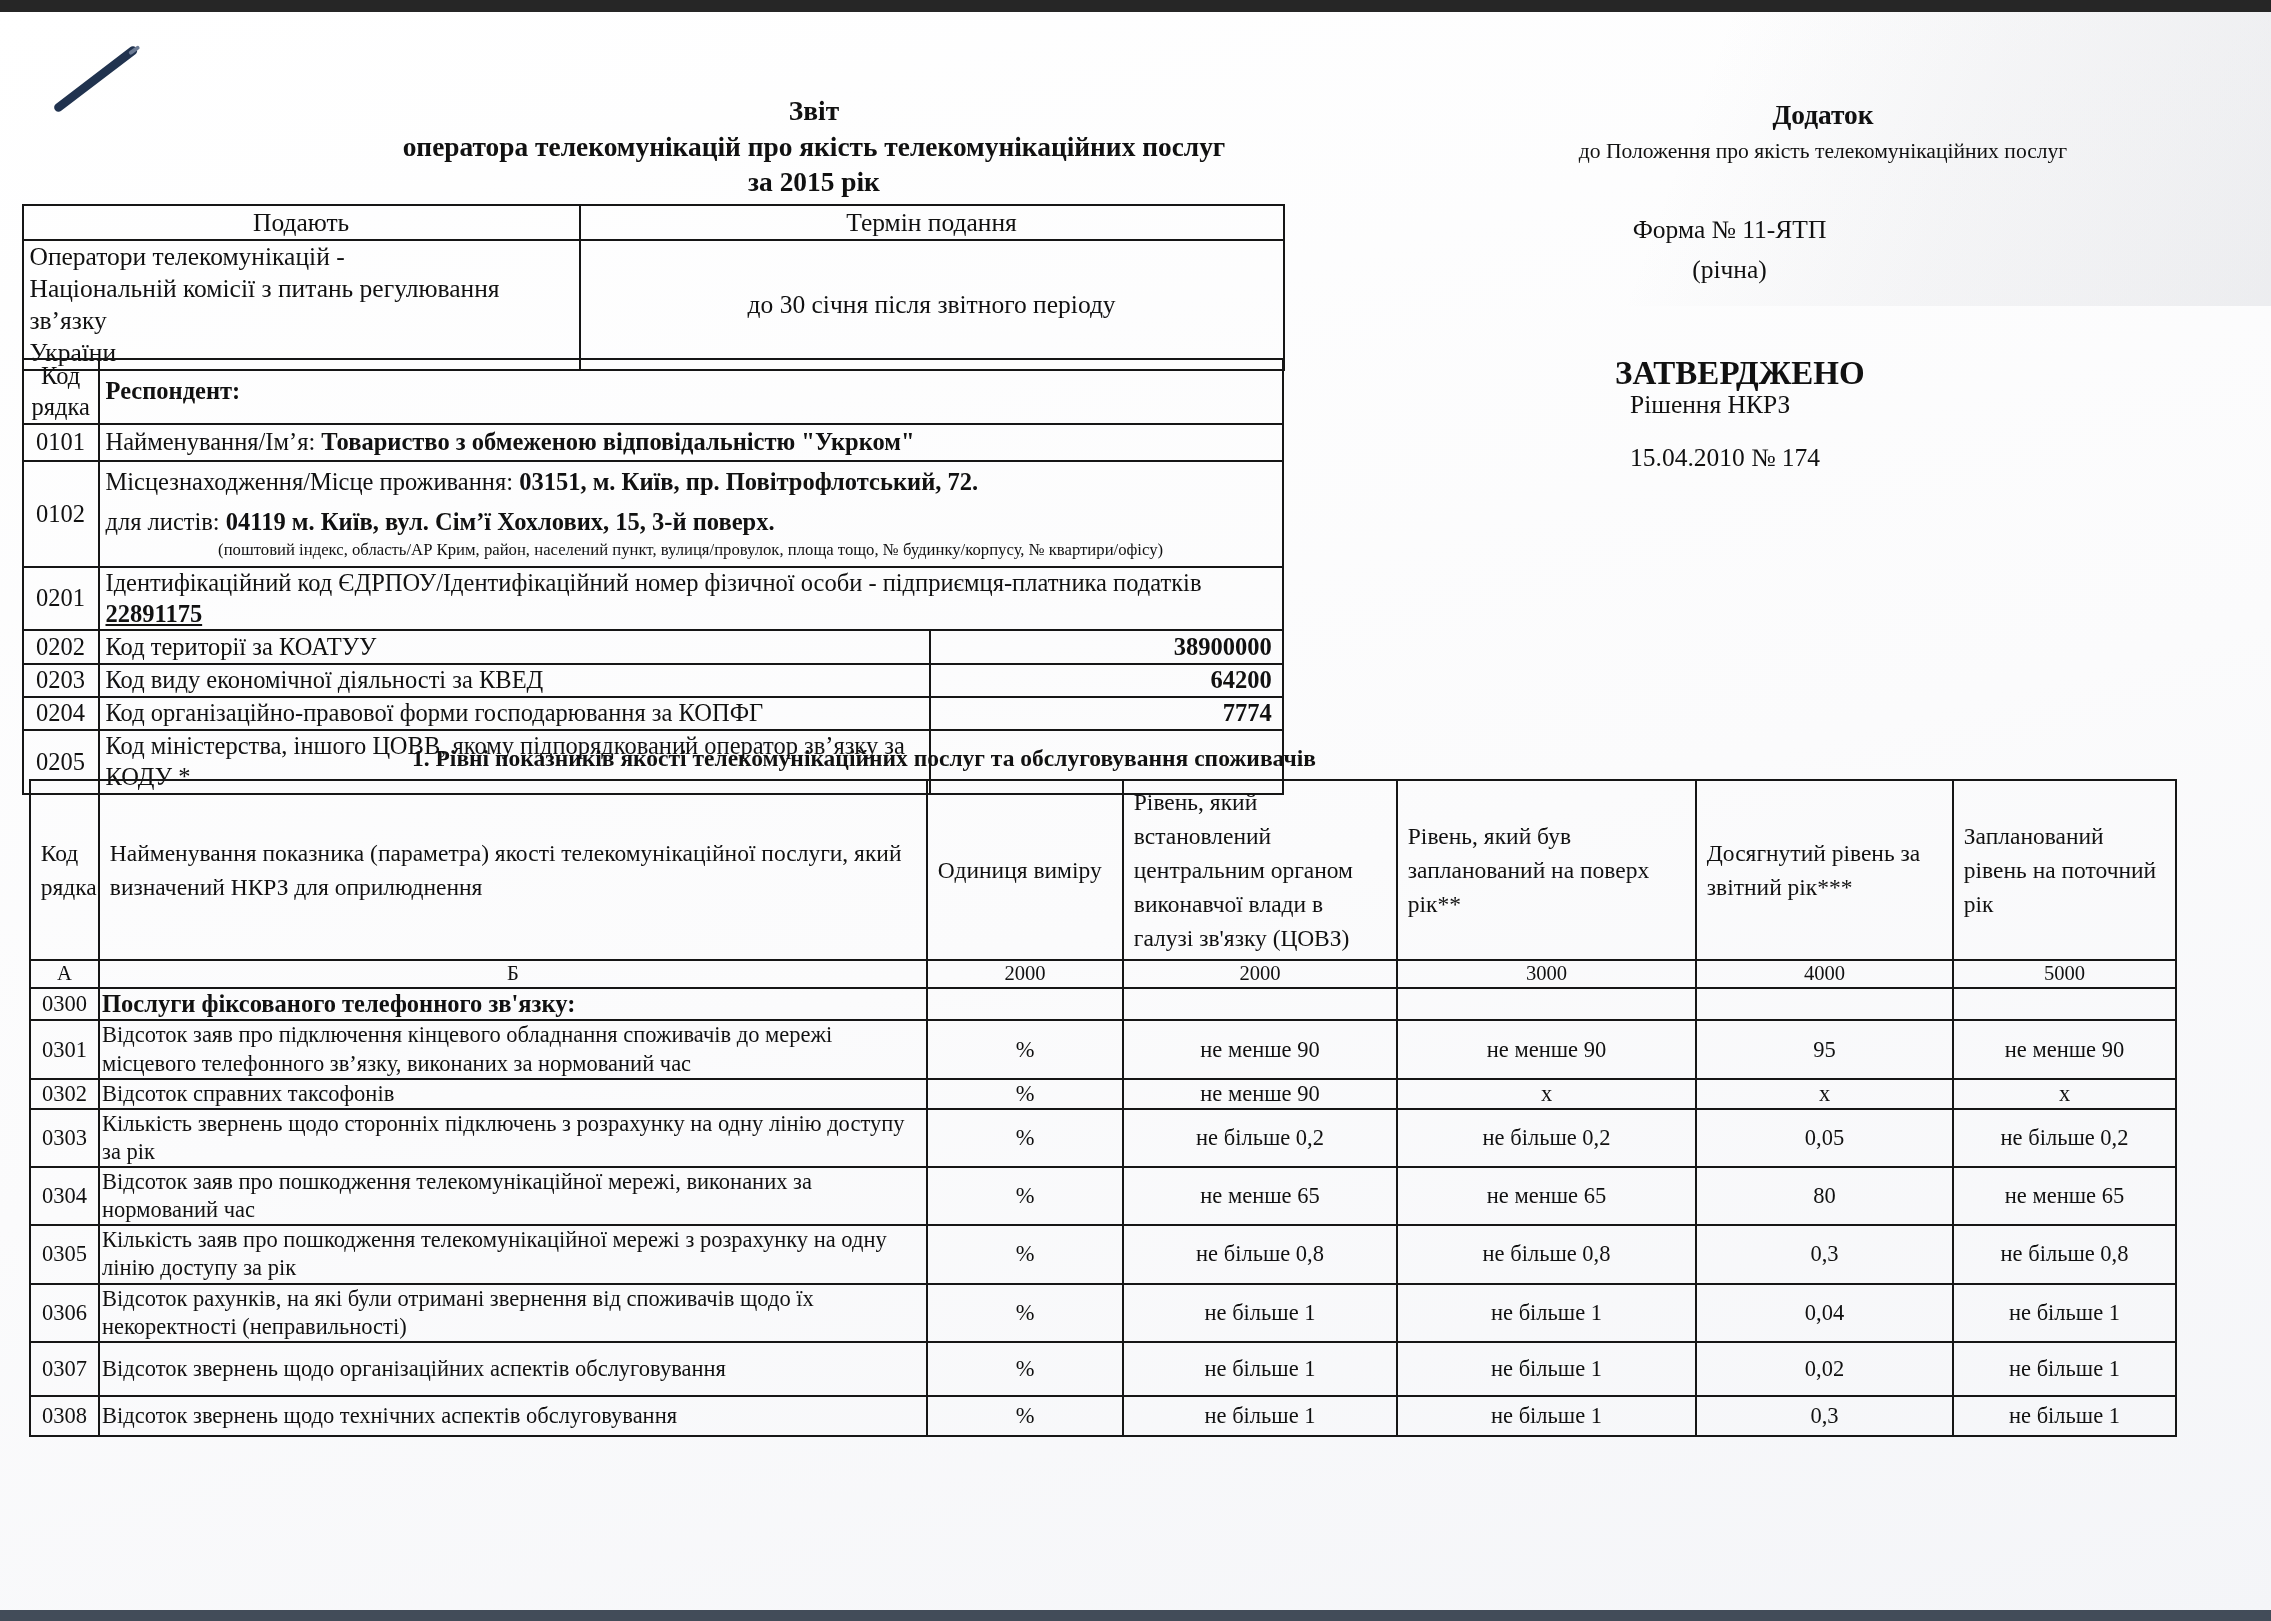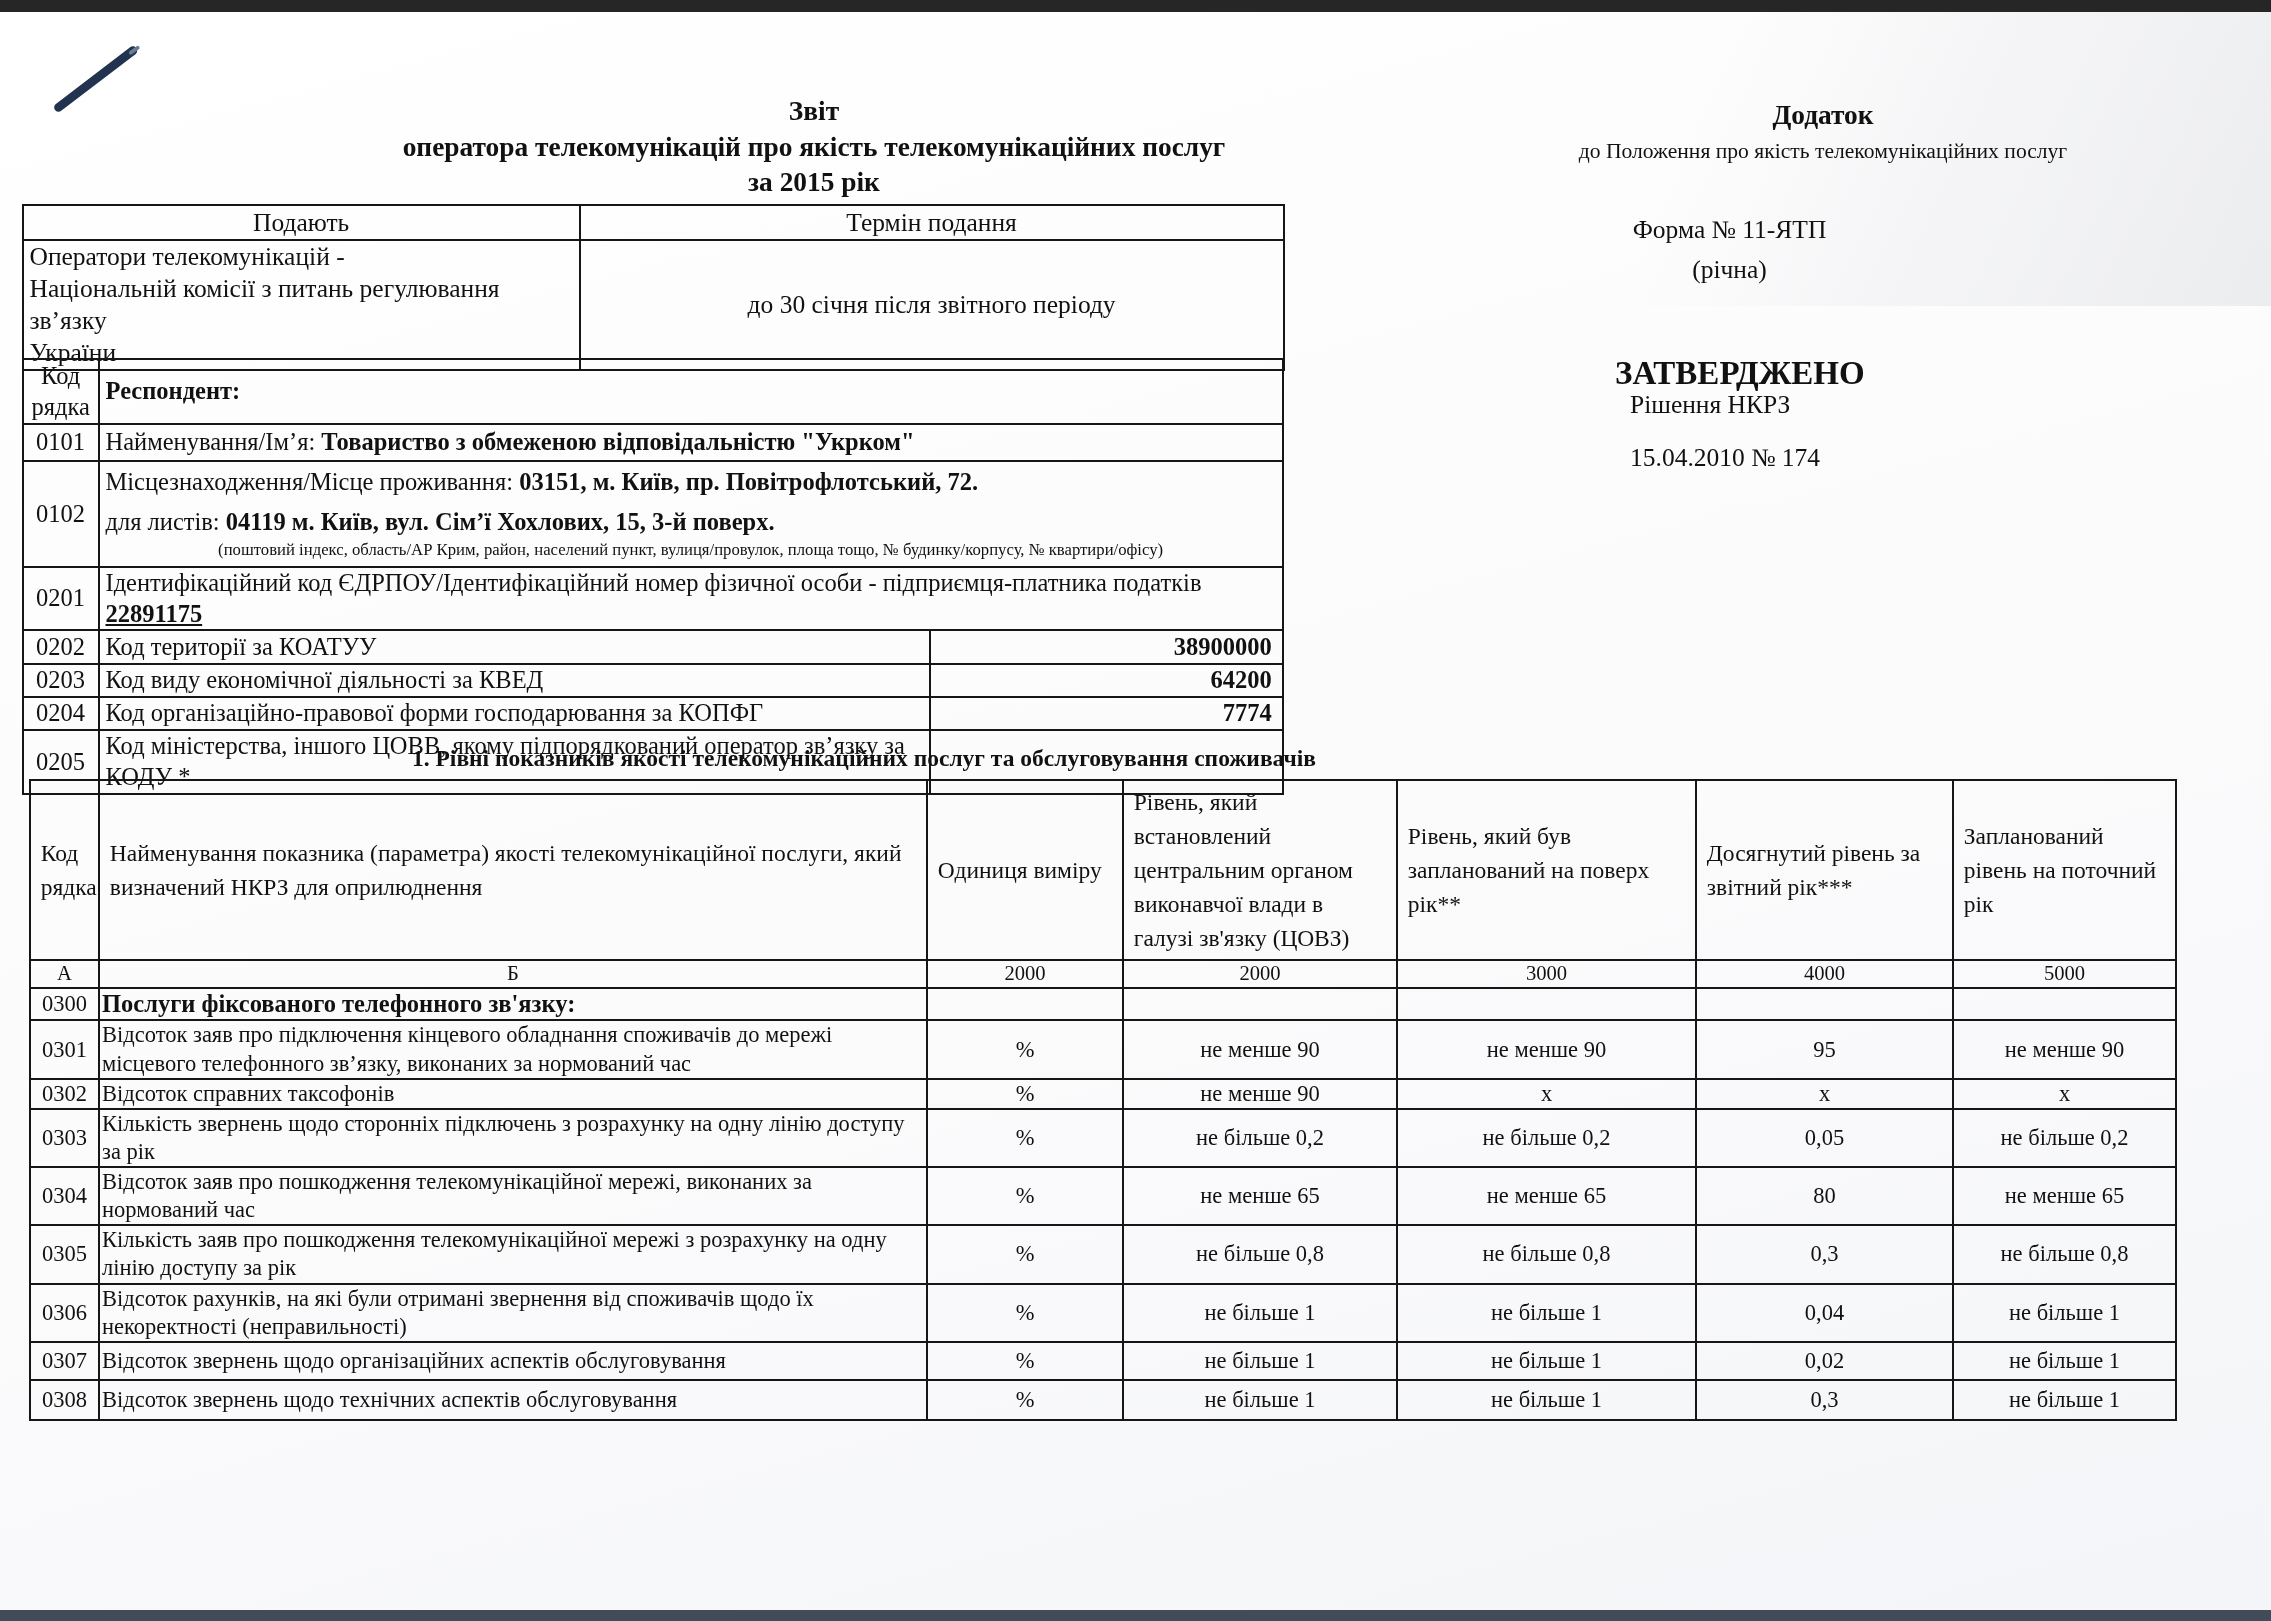--- a/index.html
+++ b/index.html
@@ -239,21 +239,21 @@
     </tr>
     <tr style="height:57px">
       <td class="c">0306</td>
       <td class="name">Відсоток рахунків, на які були отримані звернення  від споживачів  щодо їх некоректності (неправильності)</td>
       <td class="c">%</td>
       <td class="c">не більше 1</td>
       <td class="c">не більше 1</td>
       <td class="c">0,04</td>
       <td class="c">не більше 1</td>
     </tr>
-    <tr style="height:38px">
+    <tr style="height:54px">
       <td class="c">0307</td>
       <td class="name">Відсоток звернень щодо організаційних аспектів обслуговування</td>
       <td class="c">%</td>
       <td class="c">не більше 1</td>
       <td class="c">не більше 1</td>
       <td class="c">0,02</td>
       <td class="c">не більше 1</td>
     </tr>
     <tr style="height:40px">
       <td class="c">0308</td>

